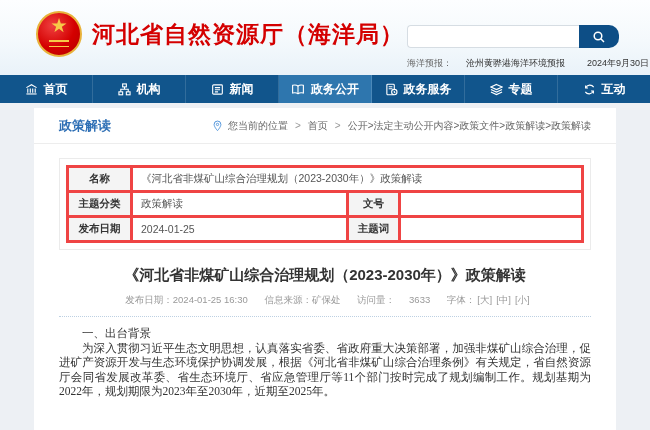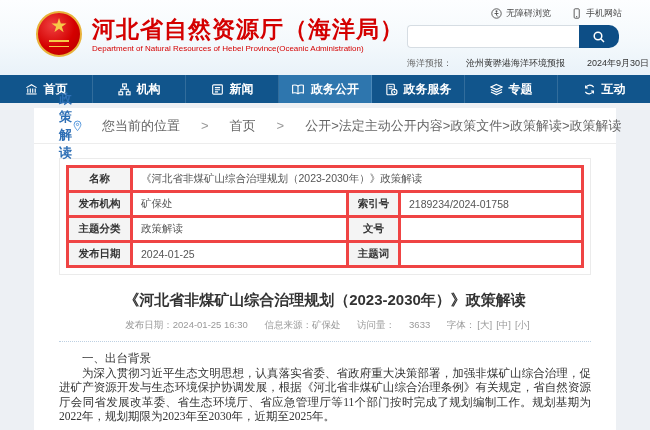--- a/index.html
+++ b/index.html
@@ -45,21 +45,21 @@
   .nav-item.active { background:#2e76ae; }
   .nav-item svg { display:block; }
 
   
   .page { padding-top:5px; }
   .card { width:582px; margin:0 auto; background:#fff; min-height:322px; }
 
   .crumb-row { height:36px; display:flex; align-items:center; justify-content:space-between;
                padding:0 25px; border-bottom:1px solid #ededed; }
   .crumb-title { color:#2e6fb5; font-size:13px; font-weight:bold; }
-  .crumb-path { font-size:13px; color:#666; display:flex; align-items:center; gap:19px; white-space:nowrap; }
+  .crumb-path { font-size:10px; color:#666; display:flex; align-items:center; gap:5px; white-space:nowrap; }
   .crumb-sep { color:#999; margin:0 2px; }
   .crumb-link { cursor:pointer; color:#666; }
 
   .content { padding:14px 25px 20px; }
 
   .tbl-wrap { border:1px solid #ebebeb; padding:6px; }
   table.info { width:100%; border-collapse:collapse; table-layout:fixed; }
   table.info td { border:3px solid #ef4444; padding:4px 8px; font-size:10.5px; color:#555;
                   height:22px; overflow:hidden; white-space:nowrap; }
   table.info td.lbl { background:#f4f4f4; font-weight:bold; color:#333; text-align:center; padding:4px 2px; }
@@ -78,41 +78,23 @@
 <body>
 
 <div class="header">
   <div class="brand">
     <div class="emblem">
       <div class="star">★</div>
       <div class="gate"></div>
     </div>
     <div class="brand-text">
       <div class="site-title">河北省自然资源厅（海洋局）</div>
-      <div class="site-sub">Department of Natural Resources of Hebei Province(Oceanic Administration)</div>
-    </div>
-  </div>
-
-  <div class="top-links">
-    <div class="top-link">
-      <svg width="11" height="11" viewBox="0 0 14 14">
-        <circle cx="7" cy="7" r="6" fill="none" stroke="#555" stroke-width="1.2"></circle>
-        <circle cx="7" cy="4" r="1.2" fill="#555"></circle>
-        <path d="M4.5 7h5M7 5.5v3.5l2 2" fill="none" stroke="#555" stroke-width="1.2"></path>
-      </svg>
-      <span>无障碍浏览</span>
-    </div>
-    <div class="top-link">
-      <svg width="11" height="11" viewBox="0 0 14 14">
-        <rect x="4" y="1" width="6.5" height="12" rx="1.3" fill="none" stroke="#555" stroke-width="1.2"></rect>
-        <circle cx="7.2" cy="11" r="0.8" fill="#555"></circle>
-      </svg>
-      <span>手机网站</span>
-    </div>
-  </div>
+    </div>
+  </div>
+
 
   <div class="search-row">
     <input class="search-input" type="text" placeholder="" style="">
     <button class="search-btn">
       <svg width="14" height="14" viewBox="0 0 14 14">
         <circle cx="6" cy="6" r="3.8" fill="none" stroke="#fff" stroke-width="1.5"></circle>
         <path d="M8.8 8.8l3.2 3.2" stroke="#fff" stroke-width="1.5"></path>
       </svg>
     </button>
   </div>
@@ -210,26 +192,20 @@
               <col style="width:216px">
               <col style="width:52px">
               <col>
             </colgroup>
           <tbody>
               <tr>
             <td class="lbl">名称</td>
             <td colspan="3">《河北省非煤矿山综合治理规划（2023-2030年）》政策解读</td>
           </tr>
           <tr>
-            <td class="lbl">发布机构</td>
-            <td>矿保处</td>
-            <td class="lbl">索引号</td>
-            <td>2189234/2024-01758</td>
-          </tr>
-          <tr>
             <td class="lbl">主题分类</td>
             <td>政策解读</td>
             <td class="lbl">文号</td>
             <td></td>
           </tr>
           <tr>
             <td class="lbl">发布日期</td>
             <td>2024-01-25</td>
             <td class="lbl">主题词</td>
             <td></td>

